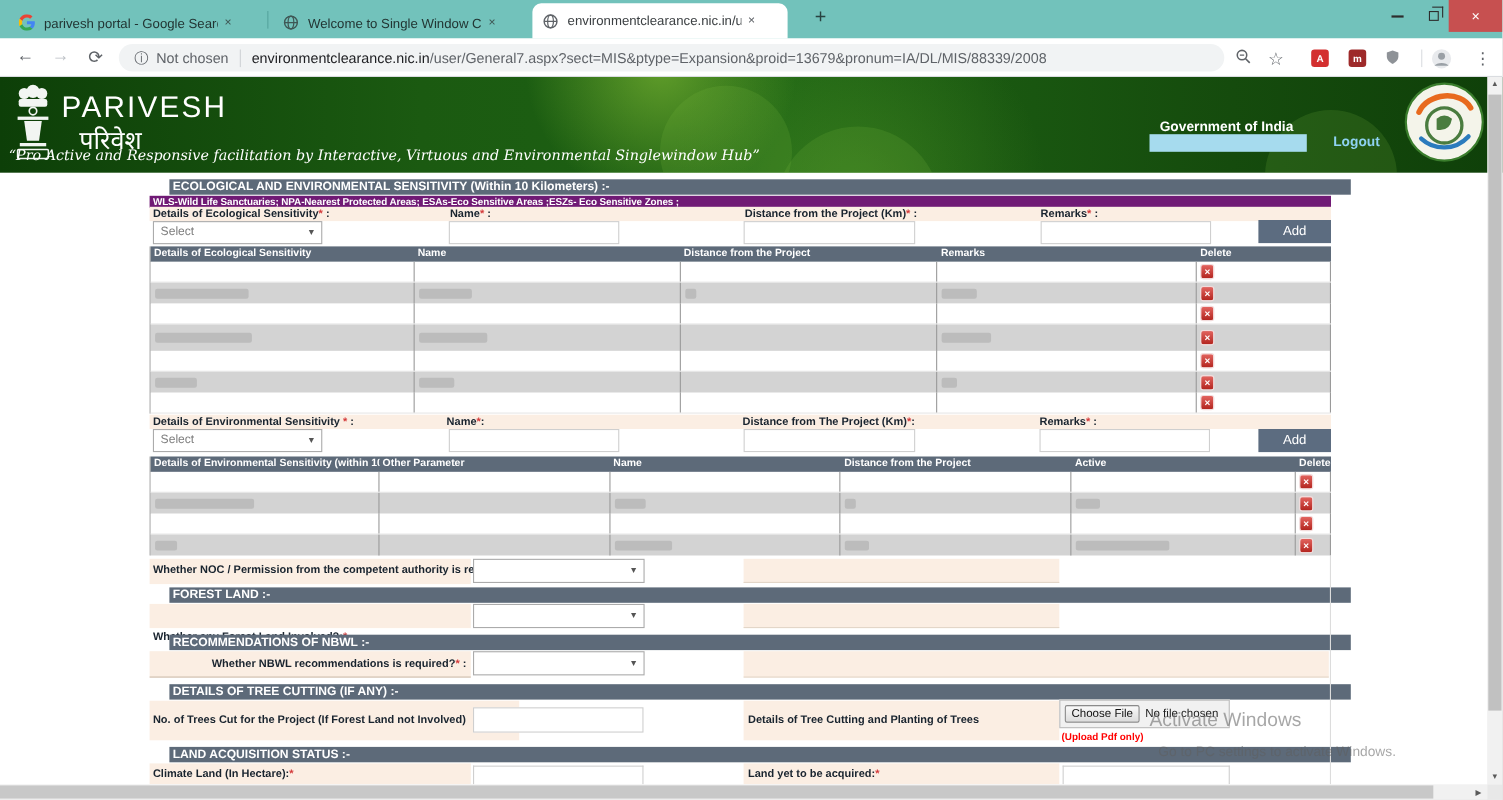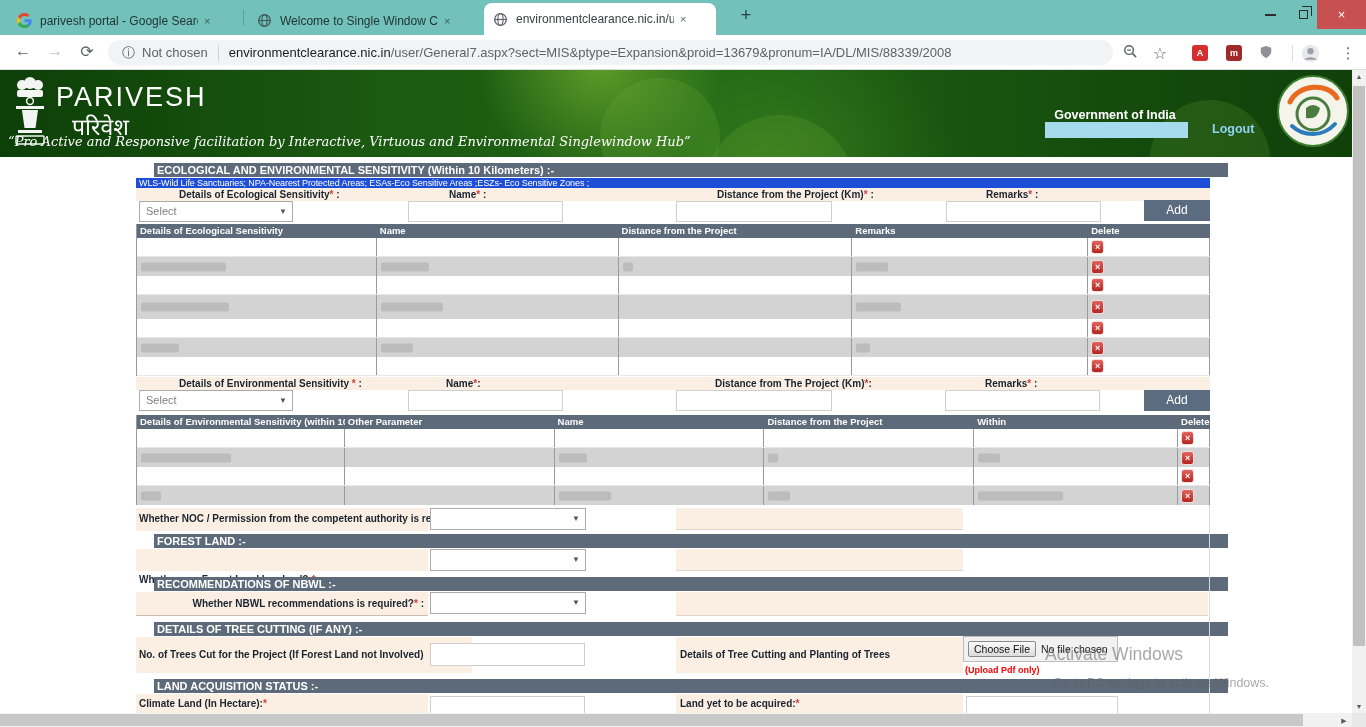--- a/index.html
+++ b/index.html
@@ -44,24 +44,24 @@
   .brand-hi{position:absolute;left:72px;top:40px;color:#fff;font-size:23px;}
   .tagline{position:absolute;left:8px;top:64px;color:#fff;font-size:13px;font-style:italic;font-family:"DejaVu Serif",serif;white-space:nowrap;}
   .ministry{position:absolute;left:955px;top:26px;width:320px;text-align:center;color:#fff;font-size:12.5px;font-weight:bold;line-height:13px;}
   .userbox{position:absolute;left:1045px;top:52px;width:143px;height:16px;background:#a6dbee;}
   .logout{position:absolute;left:1212px;top:52px;color:#8fd2f2;font-size:12.5px;font-weight:bold;}
   .emblem{position:absolute;left:10px;top:6px;}
   .seal{position:absolute;left:1276px;top:4px;}
   
   .section-bar{position:absolute;left:136px;width:1074px;height:14px;background:#5d6a79;color:#fff;
                font-size:11px;font-weight:bold;line-height:14px;padding-left:3px;margin-left:18px;}
-  .legend-bar{position:absolute;left:136px;top:178px;width:1074px;height:11px;background:#1d4ed8;color:#fff;
-              font-size:9px;font-weight:normal;line-height:11px;padding-left:3px;letter-spacing:-0.1px;}
+  .legend-bar{position:absolute;left:136px;top:178px;width:1074px;height:11px;background:#701a75;color:#fff;
+              font-size:9px;font-weight:bold;line-height:11px;padding-left:3px;letter-spacing:-0.1px;}
   .labels-row{position:absolute;left:136px;width:1074px;height:13px;background:#fbeee3;}
-  .flabel{position:absolute;font-size:10px;font-weight:bold;color:#19242f;line-height:13px;white-space:nowrap;margin-left:40px;}
+  .flabel{position:absolute;font-size:10px;font-weight:bold;color:#19242f;line-height:13px;white-space:nowrap;}
   .req{color:#d43a3a;}
   .tin{position:absolute;height:21px;background:#fff;border:1px solid #cfcfcf;}
   .sel{position:absolute;height:21px;background:#fff;border:1px solid #ababab;color:#7e7e7e;font-size:11px;
        line-height:19px;padding-left:6px;}
   .sel .arr{position:absolute;right:5px;top:0;color:#555;font-size:8px;line-height:20px;}
   .addbtn{position:absolute;width:66px;height:21px;background:#5c6c80;color:#fff;font-size:12px;text-align:center;line-height:21px;}
   .dtable{position:absolute;left:136px;width:1074px;border-left:1px solid #9a9a9a;}
   .t-head{display:flex;background:#5d6a79;height:14px;}
   .t-hcell{color:#fff;font-size:9.5px;font-weight:bold;line-height:14px;padding-left:3px;overflow:hidden;white-space:nowrap;}
   .t-row{display:flex;}
@@ -331,21 +331,21 @@
   <div class="tin" style="left:676px;top:390px;width:156px;"></div>
   <div class="tin" style="left:945px;top:390px;width:155px;"></div>
   <div class="addbtn" style="left:1144px;top:390px;">Add</div>
 
   <div class="dtable" style="top:415px;">
       <div class="t-head">
         <div class="t-hcell" style="width: 208px;">Details of Environmental Sensitivity (within 10 Kms)</div>
         <div class="t-hcell" style="width: 210px;">Other Parameter</div>
         <div class="t-hcell" style="width: 210px;">Name</div>
         <div class="t-hcell" style="width: 210px;">Distance from the Project</div>
-        <div class="t-hcell" style="width: 204px;">Within</div>
+        <div class="t-hcell" style="width: 204px;">Active</div>
         <div class="t-hcell" style="width: 32px;">Delete</div>
       </div>
       <div class="t-row w" style="height: 19px;">
         <div class="t-cell" style="width: 208px;"></div>
         <div class="t-cell" style="width: 210px;"></div>
         <div class="t-cell" style="width: 210px;"></div>
         <div class="t-cell" style="width: 210px;"></div>
         <div class="t-cell" style="width: 204px;"></div>
         <div class="t-cell" style="width: 32px;">
           <div class="del-btn">×</div>

